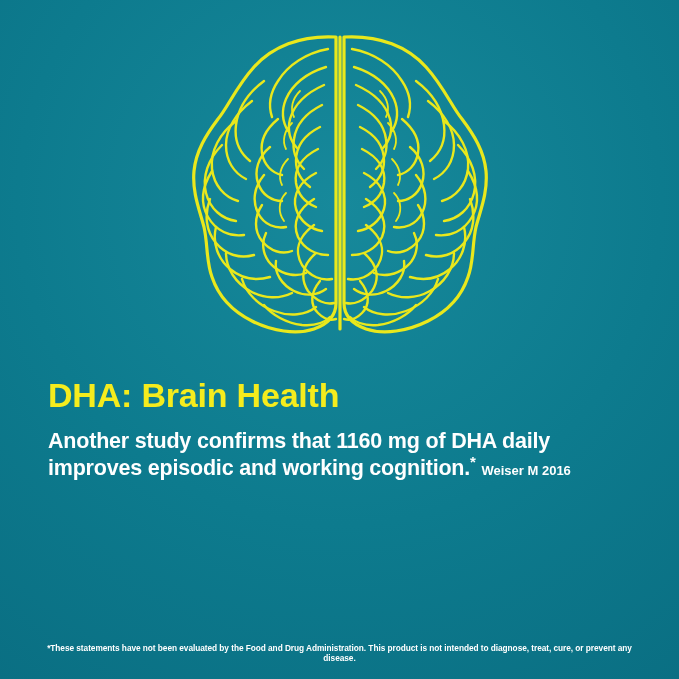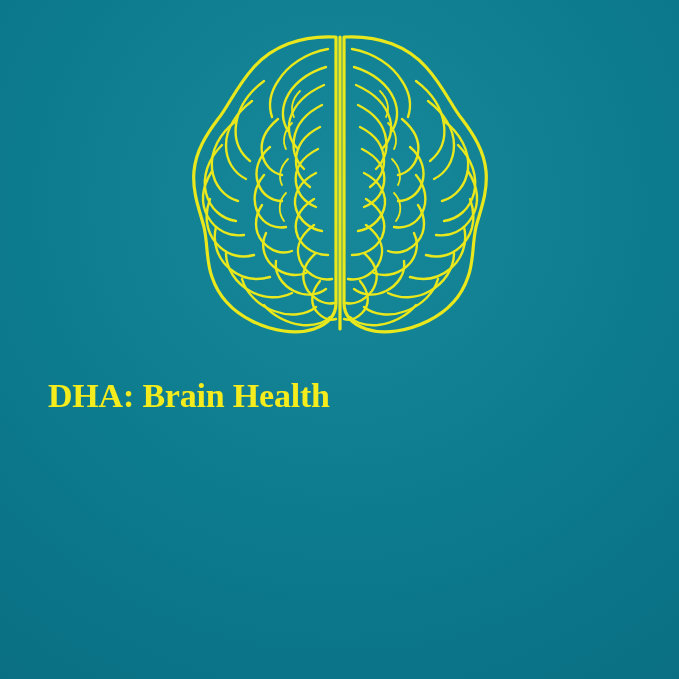--- a/index.html
+++ b/index.html
@@ -9,21 +9,20 @@
   }
   body {
     font-family: "Liberation Sans", sans-serif;
   }
   #poster {
     position: relative;
     width: 679px;
     height: 679px;
     overflow: hidden;
     background: radial-gradient(circle at 50% 30%, #17899b 0%, #0d7b8e 55%, #0a6f83 100%);
-    font-family: Liberation Serif, serif;
   }
   .brain-wrap {
     position: absolute;
     top: 8px;
     left: 0;
     width: 679px;
     height: 370px;
     display: flex;
     align-items: center;
     justify-content: center;
@@ -167,15 +166,17 @@
         <path d="M232 136 C240 144 242 154 238 162" stroke-width="1.8"></path>
         <path d="M234 170 C242 178 242 190 236 198" stroke-width="1.8"></path>
       </g>
     </svg>
   </div>
 
   <div class="content">
     <h1 class="headline">DHA: Brain Health</h1>
 
 
+    <p class="para"><span>Another study confirms that 1160 mg of DHA daily improves episodic and working cognition.</span><span class="star">*</span> <span class="cite">Weiser M 2016</span></p>
   </div>
 
+  <div class="disclaimer">*These statements have not been evaluated by the Food and Drug Administration. This product is not intended to diagnose, treat, cure, or prevent any disease.</div>
 </div>
 
 </body></html>

